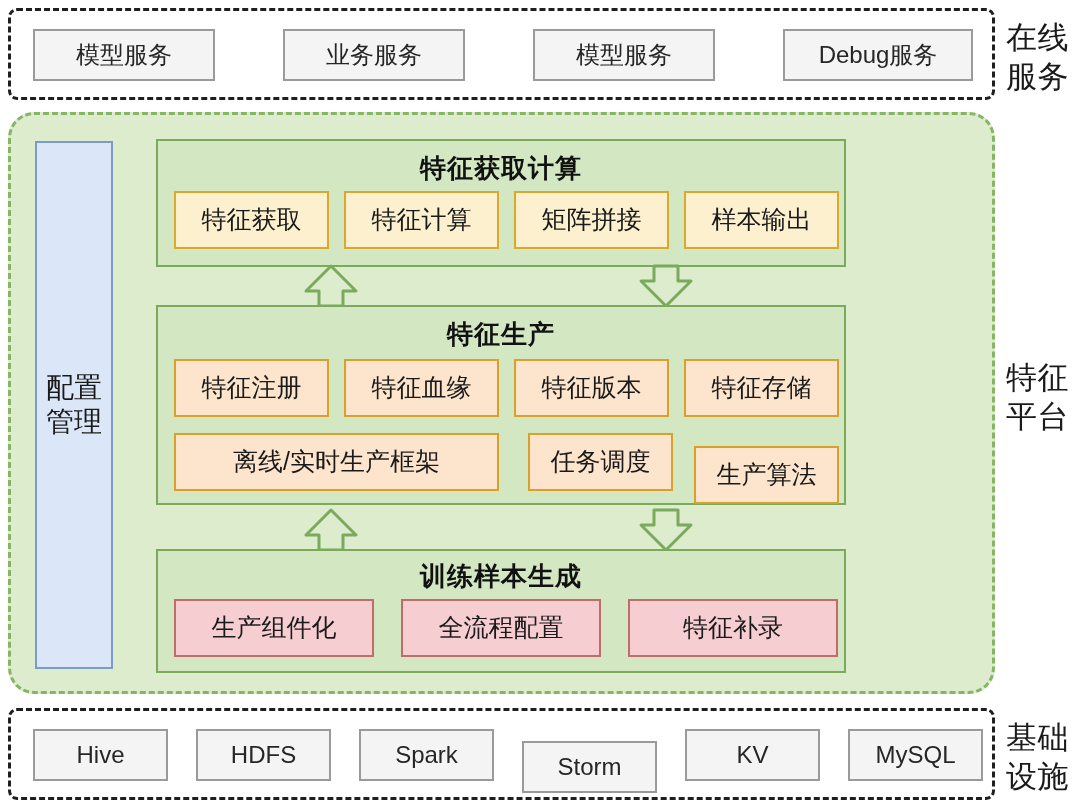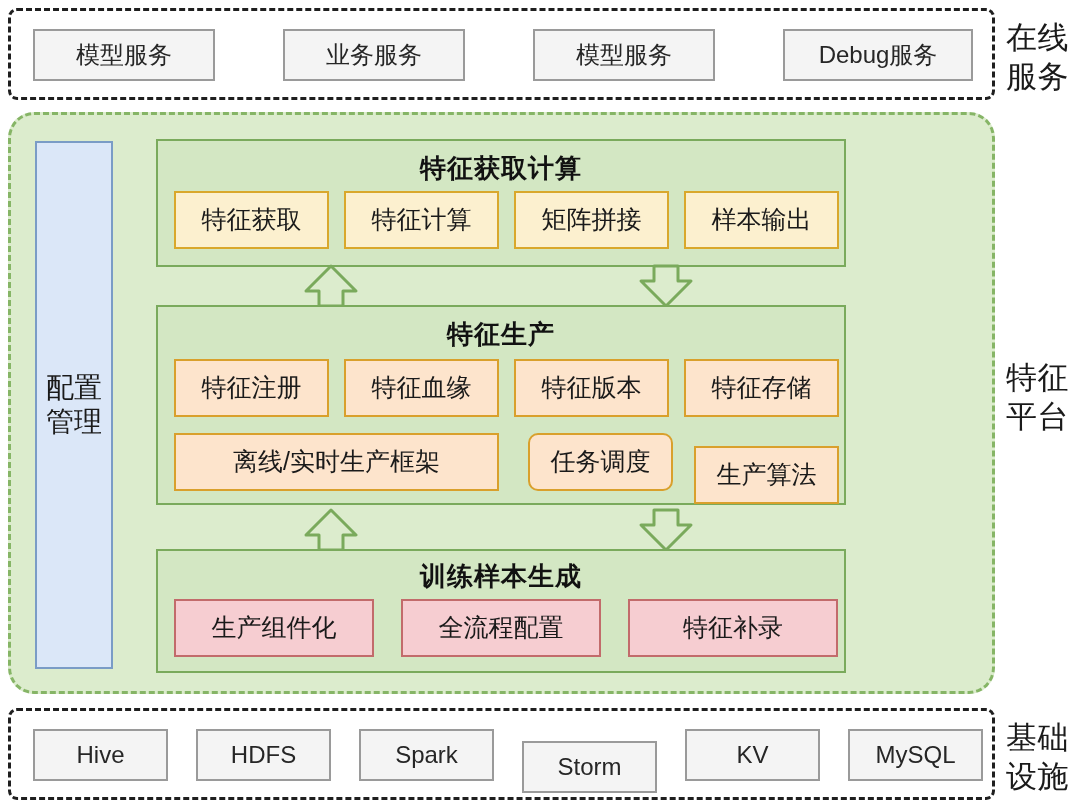--- a/index.html
+++ b/index.html
@@ -154,21 +154,21 @@
 
     <div class="group-box" style="left:145px; top:190px; width:690px; height:200px;">
       <div class="group-title" style="top:10px;">特征生产</div>
 
       <div class="chip chip-peach boxlabel" style="left:16px;  top:52px; width:155px; height:58px;">特征注册</div>
       <div class="chip chip-peach boxlabel" style="left:186px; top:52px; width:155px; height:58px;">特征血缘</div>
       <div class="chip chip-peach boxlabel" style="left:356px; top:52px; width:155px; height:58px;">特征版本</div>
       <div class="chip chip-peach boxlabel" style="left:526px; top:52px; width:155px; height:58px;">特征存储</div>
 
       <div class="chip chip-peach boxlabel" style="left:16px;  top:126px; width:325px; height:58px;">离线/实时生产框架</div>
-      <div class="chip chip-peach boxlabel" style="left:370px; top:126px; width:145px; height:58px;border-radius:10px;">任务调度</div>
+      <div class="chip chip-peach boxlabel" style="left:370px; top:126px; width:145px; height:58px;">任务调度</div>
       <div class="chip chip-peach boxlabel" style="left:536px; top:139px; width:145px; height:58px;">生产算法</div>
     </div>
 
     <svg class="arrow" style="left:290px; top:392px;" width="60" height="46" viewBox="0 0 60 46">
       <polygon points="30,3 55,28 42,28 42,43 18,43 18,28 5,28" fill="none" stroke="#7aaa5c" stroke-width="3" stroke-linejoin="round"></polygon>
     </svg>
     <svg class="arrow" style="left:625px; top:392px;" width="60" height="46" viewBox="0 0 60 46">
       <polygon points="18,3 42,3 42,18 55,18 30,43 5,18 18,18" fill="none" stroke="#7aaa5c" stroke-width="3" stroke-linejoin="round"></polygon>
     </svg>
 

